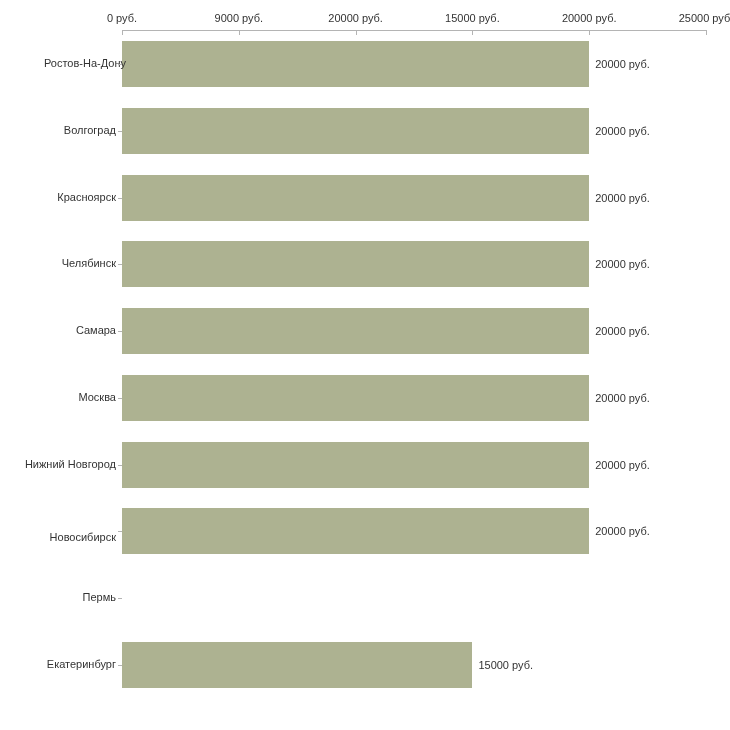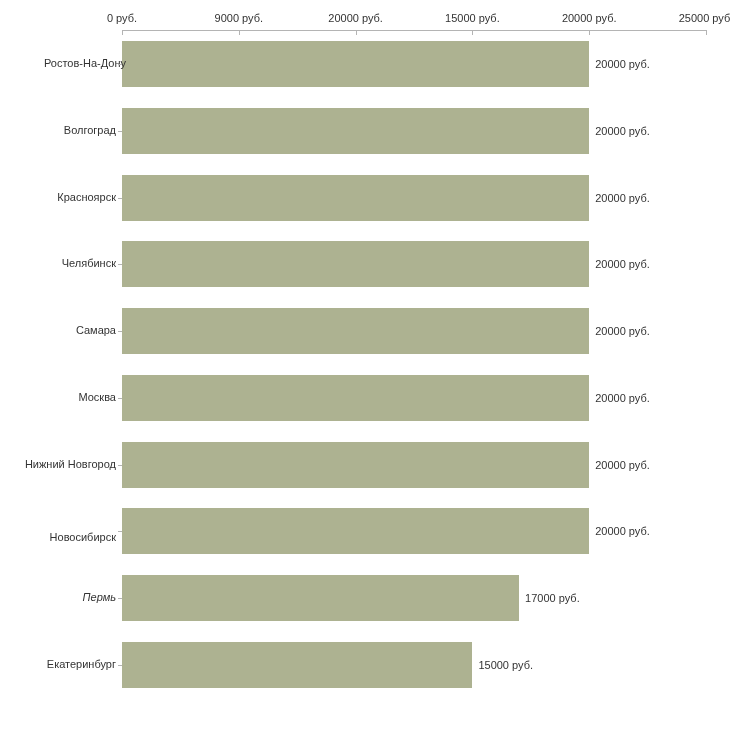--- a/index.html
+++ b/index.html
@@ -135,24 +135,20 @@
         <div class="bar-value" style="left: 467.2px;">20000 руб.</div>
       </div>
       <div class="row" style="top: 410.55px; height: 46px;">
         <div class="bar" style="width: 467.2px; background: rgb(173, 178, 145);"></div>
         <div class="bar-value" style="left: 467.2px;">20000 руб.</div>
       </div>
       <div class="row" style="top: 477.25px; height: 46px;">
         <div class="bar" style="width: 467.2px; background: rgb(173, 178, 145);"></div>
         <div class="bar-value" style="left: 467.2px;">20000 руб.</div>
       </div>
-      <div class="row" style="top: 543.95px; height: 46px;">
-        <div class="bar" style="width: 397.12px; background: rgb(173, 178, 145);"></div>
-        <div class="bar-value" style="left: 397.12px;">17000 руб.</div>
-      </div>
       <div class="row" style="top: 610.65px; height: 46px;">
         <div class="bar" style="width: 350.4px; background: rgb(173, 178, 145);"></div>
         <div class="bar-value" style="left: 350.4px;">15000 руб.</div>
       </div>
     </div>
   <div id="cat-labels">
       <div class="cat-label" style="top: 57.35px; right: 604px;">Ростов-На-Дону</div>
       <div class="cat-tick" style="top: 64.35px; left: 118px;"></div>
       <div class="cat-label" style="top: 124.05px; right: 614px;">Волгоград</div>
       <div class="cat-tick" style="top: 131.05px; left: 118px;"></div>
@@ -161,18 +157,18 @@
       <div class="cat-label" style="top: 257.45px; right: 614px;">Челябинск</div>
       <div class="cat-tick" style="top: 264.45px; left: 118px;"></div>
       <div class="cat-label" style="top: 324.15px; right: 614px;">Самара</div>
       <div class="cat-tick" style="top: 331.15px; left: 118px;"></div>
       <div class="cat-label" style="top: 390.85px; right: 614px;">Москва</div>
       <div class="cat-tick" style="top: 397.85px; left: 118px;"></div>
       <div class="cat-label" style="top: 457.55px; right: 614px;">Нижний Новгород</div>
       <div class="cat-tick" style="top: 464.55px; left: 118px;"></div>
       <div class="cat-label" style="top: 498px; right: 614px; margin-top: 33px;">Новосибирск</div>
       <div class="cat-tick" style="top: 531.25px; left: 118px;"></div>
-      <div class="cat-label" style="top: 590.95px; right: 614px; font-style: italic;">Пермь</div>
+      <div class="cat-label" style="top: 590.95px; right: 614px;">Пермь</div>
       <div class="cat-tick" style="top: 597.95px; left: 118px;"></div>
       <div class="cat-label" style="top: 657.65px; right: 614px;">Екатеринбург</div>
       <div class="cat-tick" style="top: 664.65px; left: 118px;"></div>
     </div>
 </div>
 
 </body></html>

